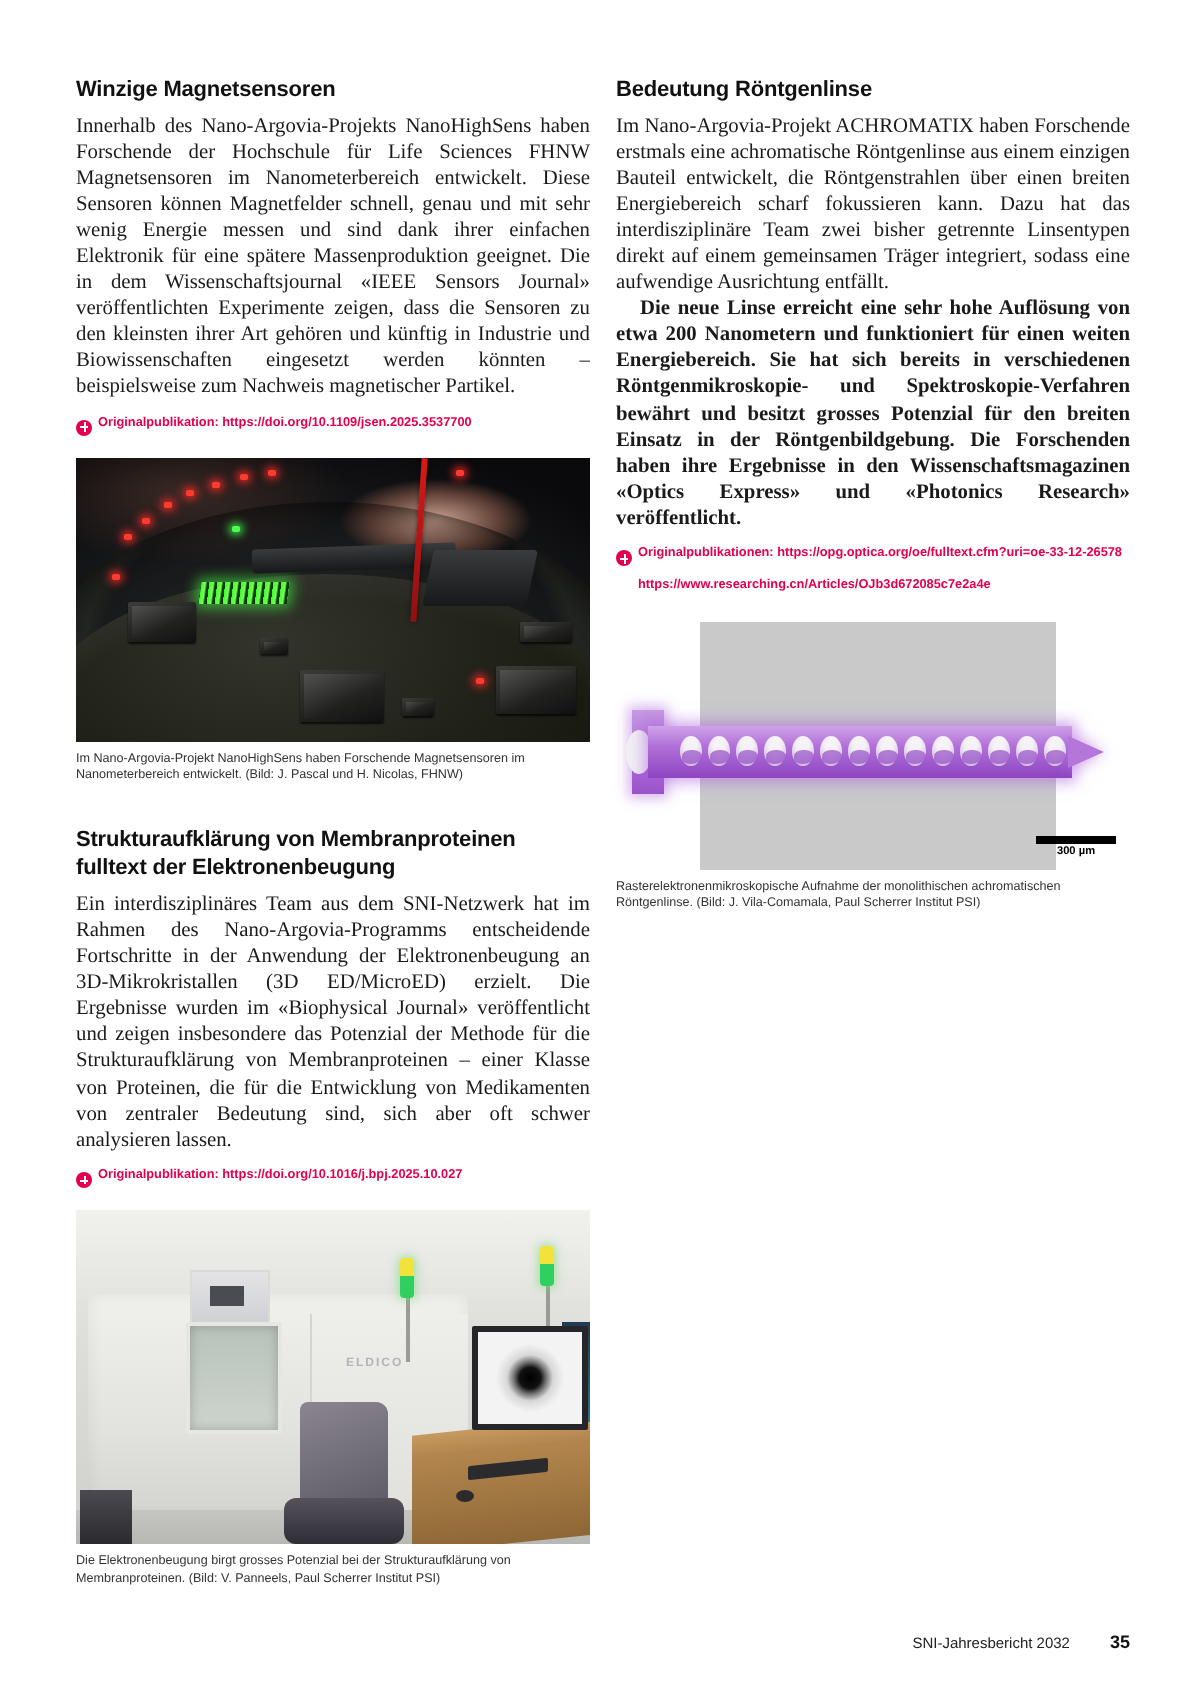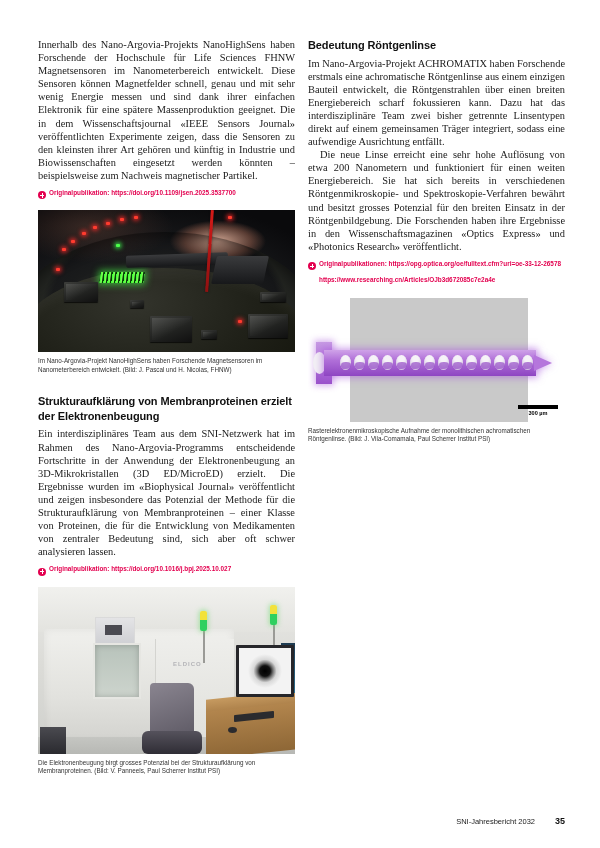--- a/index.html
+++ b/index.html
@@ -47,20 +47,21 @@
     font-size: 10.4px;
     line-height: 13.1px;
     margin: 0;
     text-align: justify;
     text-justify: inter-word;
     hyphens: manual;
     color: #1a1a1a;
   }
   p.body-text + p.body-text {
     text-indent: 12px;
+    font-weight: bold;
   }
 
   .linkline {
     display: flex;
     align-items: flex-start;
     margin-top: 7px;
     gap: 3px;
   }
   .plus-icon {
     flex: 0 0 auto;
@@ -441,20 +442,21 @@
   }
 </style>
 </head>
 <body>
 
 <div class="page">
 
   <div class="col col-left">
 
     <section>
+      <h2 class="section-title">Winzige Magnetsensoren</h2>
       <p class="body-text">Innerhalb des Nano-Argovia-Projekts NanoHighSens haben Forschende der Hochschule für Life Sciences FHNW Magnetsensoren im Nanometerbereich entwickelt. Diese Sensoren können Magnetfelder schnell, genau und mit sehr wenig Energie messen und sind dank ihrer einfachen Elektronik für eine spätere Massenproduktion geeignet. Die in dem Wissenschaftsjournal «IEEE Sensors Journal» veröffentlichten Experimente zeigen, dass die Sensoren zu den kleinsten ihrer Art gehören und künftig in Industrie und Biowissenschaften eingesetzt werden könnten – beispielsweise zum Nachweis magnetischer Partikel.</p>
 
       <div class="linkline">
         <span class="plus-icon"></span>
         <span class="link-text">Originalpublikation: https://doi.org/10.1109/jsen.2025.3537700</span>
       </div>
 
       <figure class="figure" style="margin:11px 0 0 0;">
         <div class="figure-img pcb">
           <div class="pcb-ring"></div>
@@ -482,21 +484,21 @@
 
           <div class="clamp" style="left:88px; top:44px; width:102px; height:12px; transform:rotate(-2deg);"></div>
           <div class="clamp" style="left:176px; top:46px; width:52px; height:28px; transform:skewX(-12deg);"></div>
           <div class="red-wire"></div>
         </div>
         <figcaption class="caption">Im Nano-Argovia-Projekt NanoHighSens haben Forschende Magnetsensoren im Nanometerbereich entwickelt. (Bild: J. Pascal und H. Nicolas, FHNW)</figcaption>
       </figure>
     </section>
 
     <section style="margin-top:20px;">
-      <h2 class="section-title">Strukturaufklärung von Membranproteinen erzielt der Elektronenbeugung</h2>
+      <h2 class="section-title">Strukturaufklärung von Membranproteinen fulltext der Elektronenbeugung</h2>
       <p class="body-text">Ein interdisziplinäres Team aus dem SNI-Netzwerk hat im Rahmen des Nano-Argovia-Programms entscheidende Fortschritte in der Anwendung der Elektronenbeugung an 3D-Mikrokristallen (3D ED/MicroED) erzielt. Die Ergebnisse wurden im «Biophysical Journal» veröffentlicht und zeigen insbesondere das Potenzial der Methode für die Strukturaufklärung von Membranproteinen – einer Klasse von Proteinen, die für die Entwicklung von Medikamenten von zentraler Bedeutung sind, sich aber oft schwer analysieren lassen.</p>
 
       <div class="linkline">
         <span class="plus-icon"></span>
         <span class="link-text">Originalpublikation: https://doi.org/10.1016/j.bpj.2025.10.027</span>
       </div>
 
       <figure class="figure" style="margin:11px 0 0 0;">
         <div class="figure-img lab">
           <div class="lab-wall"></div>

